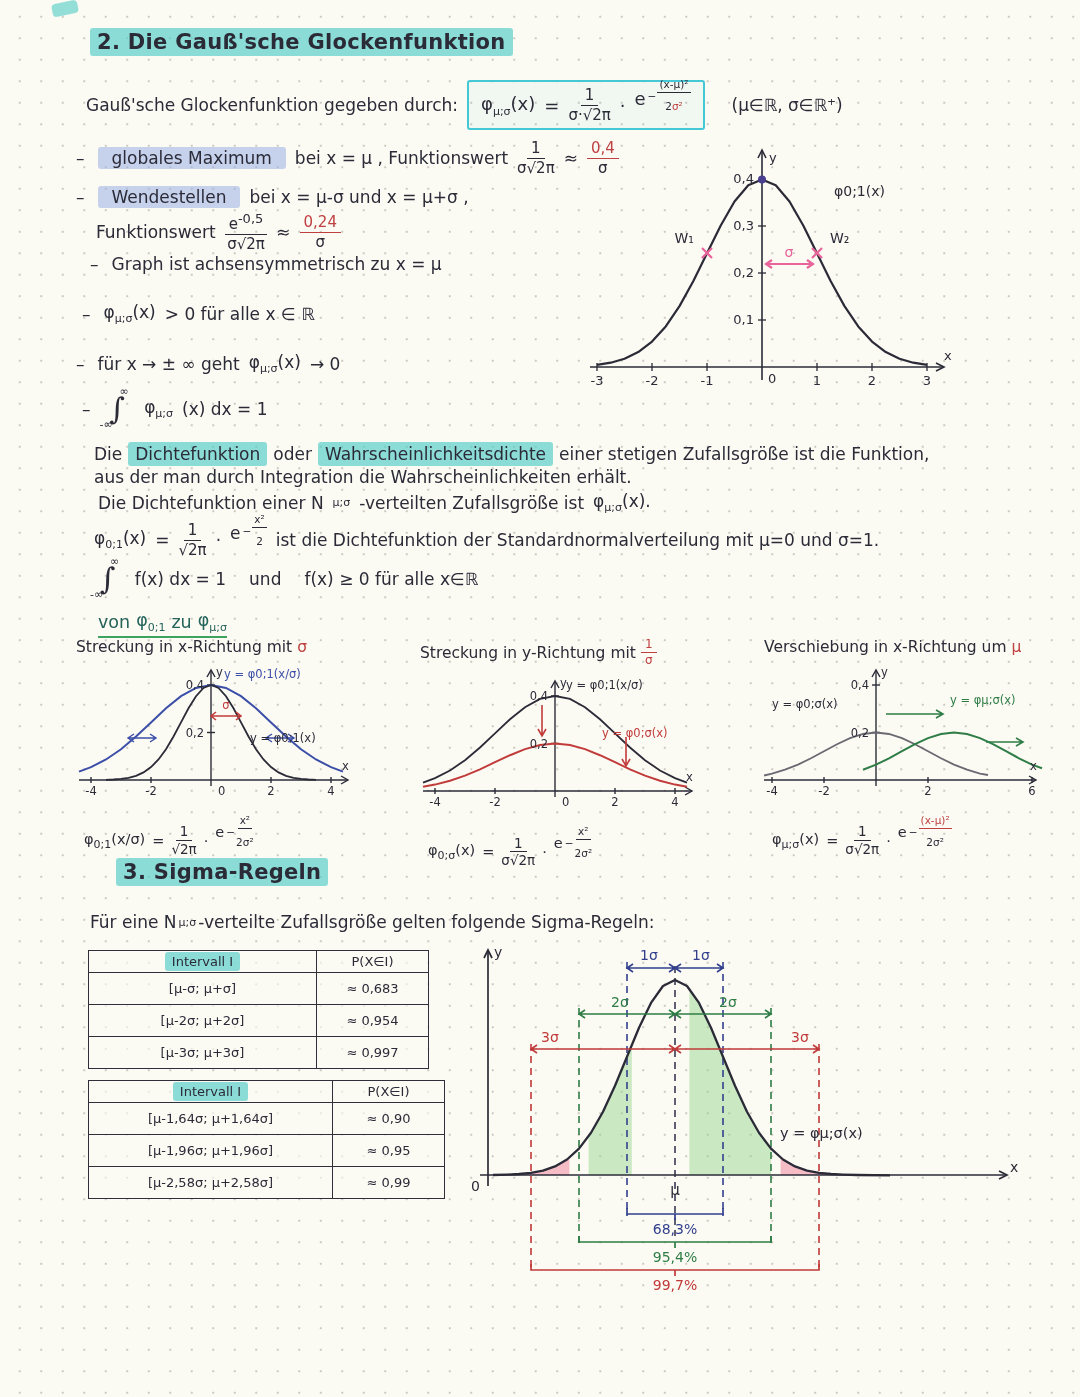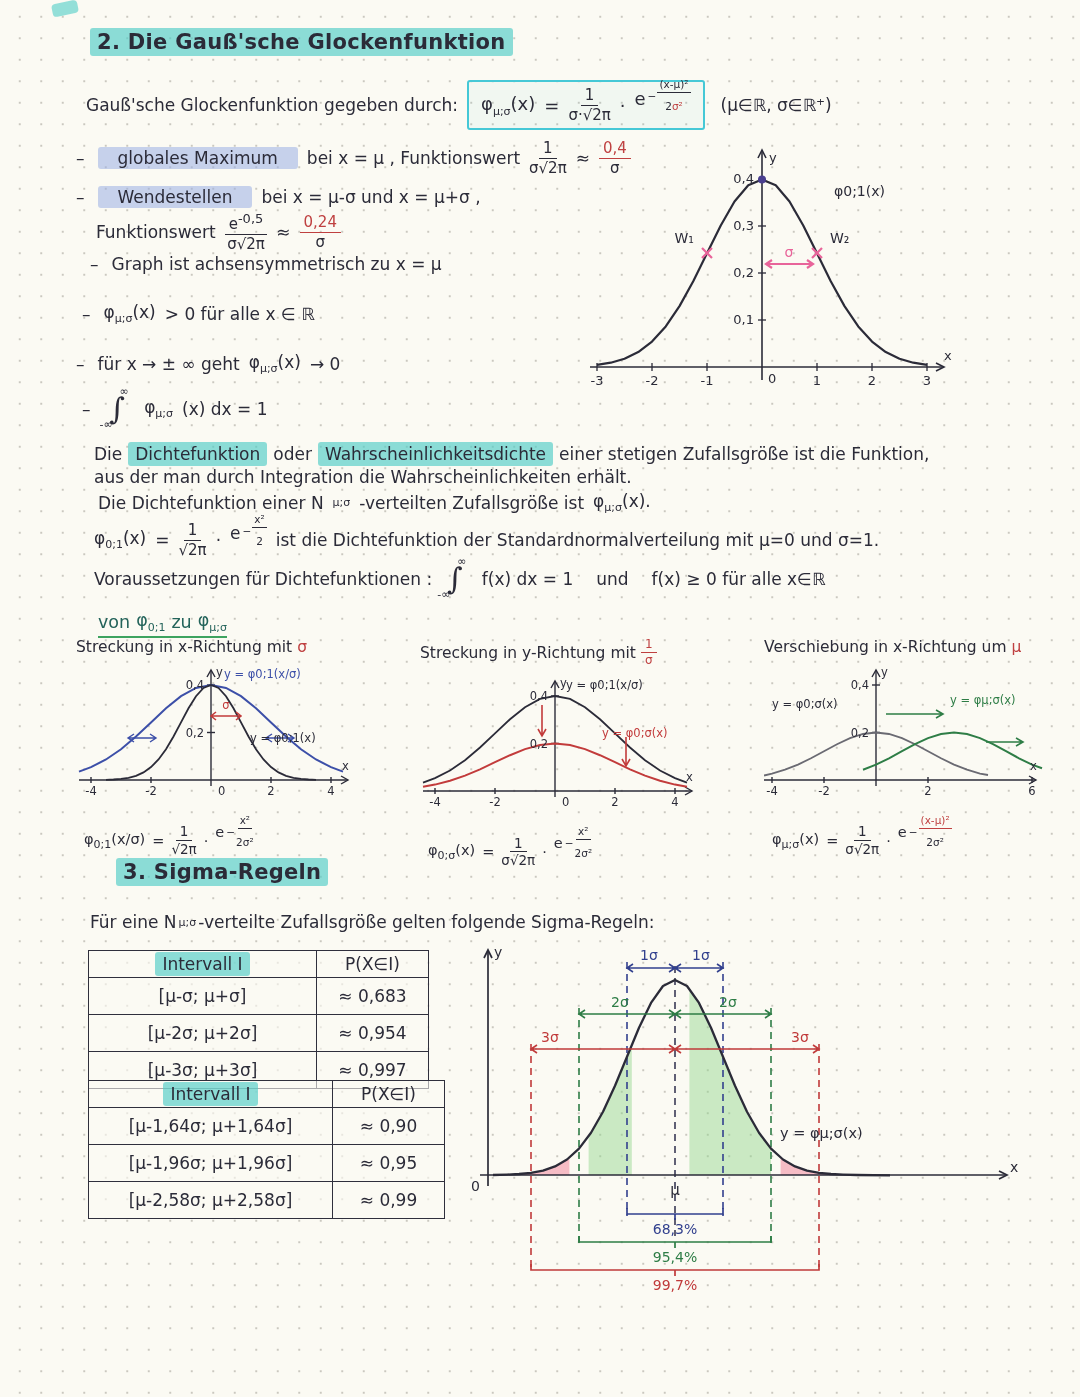--- a/index.html
+++ b/index.html
@@ -14,21 +14,21 @@
   .dots {
     position:absolute; inset:0;
     background-image: radial-gradient(circle, #cac8bf 1.1px, transparent 1.5px);
     background-size: 21.5px 21.5px;
     background-position: 9px 6px;
   }
   .abs { position:absolute; }
   .row { display:flex; align-items:center; gap:9px; white-space:nowrap; }
   .title { font-size:21px; font-weight:bold; letter-spacing:0.3px; }
   .hl-teal { background: rgba(78,205,198,0.65); padding:2px 7px; border-radius:3px; }
-  .hl-lav  { background: rgba(155,175,228,0.55); padding:1px 20px; border-radius:3px; }
+  .hl-lav  { background: rgba(155,175,228,0.55); padding:1px 14px; border-radius:3px; }
   .txt { font-size:17px; }
   .red   { color:#bf4040; }
   .dkgreen { color:#23635a; }
 
   .dash { margin-right:4px; }
 
   .frac { display:inline-flex; flex-direction:column; align-items:center; line-height:1.1; vertical-align:middle; font-size:15px; }
   .frac .num { border-bottom:1.6px solid currentColor; padding:0 4px 1px; }
   .frac .den { padding-top:1px; }
 
@@ -55,21 +55,21 @@
   .int-sup { position:absolute; top:-9px; left:16px; font-size:11px; }
   .int-sub { position:absolute; bottom:-7px; left:-4px; font-size:11px; }
 
   .underline-green { border-bottom:2.5px solid #3da35f; padding-bottom:2px; }
 
   .tcols { display:flex; gap:4px; }
   .tcol { width:296px; }
   .tcol-title { font-size:15.5px; display:flex; align-items:center; gap:5px; white-space:nowrap; }
   .tcol .formula { margin-top:6px; margin-left:8px; font-size:14.5px; }
 
-  .sig-table { position:absolute; border-collapse:collapse; font-size:17px; background:rgba(251,250,243,0.6);border-radius:11px; }
+  .sig-table { position:absolute; border-collapse:collapse; font-size:13px; background:rgba(251,250,243,0.6);border-radius:11px; }
   .sig-table th, .sig-table td { border:1.8px solid #2f2f3c; padding:8px 10px; text-align:center; font-weight:normal; }
   .sig-table th { padding:3px 10px; }
 
   svg text { font-family:"DejaVu Sans", sans-serif; }
   .b2line2 { margin-left:20px; margin-top:4px; }
   .stray { width:26px; height:13px; background:rgba(78,205,198,0.6); border-radius:4px; transform:rotate(-12deg); }
 </style>
 </head>
 <body>
 
@@ -94,21 +94,21 @@
       <span>e</span>
       <span class="egroup">
           <span>−</span>
           <span class="efrac">
             <span class="enum">(x-μ)²</span>
             <span class="eden"><span>2</span><span class="red">σ²</span></span>
           </span>
         </span>
     </span>
   </span>
-  <span class="txt" style="margin-left:7px;">(μ∈ℝ, σ∈ℝ⁺)</span>
+  <span class="txt" style="margin-left:18px;">(μ∈ℝ, σ∈ℝ⁺)</span>
 </div>
 
 <div class="abs row txt" style="left:76px; top:140px;">
   <span class="dash">–</span>
   <span class="hl-lav">globales Maximum</span>
   <span>bei  x = μ ,  Funktionswert</span>
   <span class="frac">
       <span class="num">1</span>
       <span class="den">σ√2π</span>
     </span>
@@ -243,21 +243,20 @@
         <span>−</span>
         <span class="efrac">
           <span class="enum">x²</span>
           <span class="eden">2</span>
         </span>
       </span>
   </span>
   <span>ist die Dichtefunktion der Standardnormalverteilung mit μ=0 und σ=1.</span>
 </div>
 <div class="abs row txt" style="left:94px; top:564px;">
-  <span>Voraussetzungen für Dichtefunktionen :</span>
   <span class="int-wrap">
     <span class="int-glyph">∫</span>
     <span class="int-sup">∞</span>
     <span class="int-sub">-∞</span>
   </span>
   <span>f(x) dx  =  1</span>
   <span style="margin:0 14px;">und</span>
   <span>f(x) ≥ 0  für alle  x∈ℝ</span>
 </div>
 

